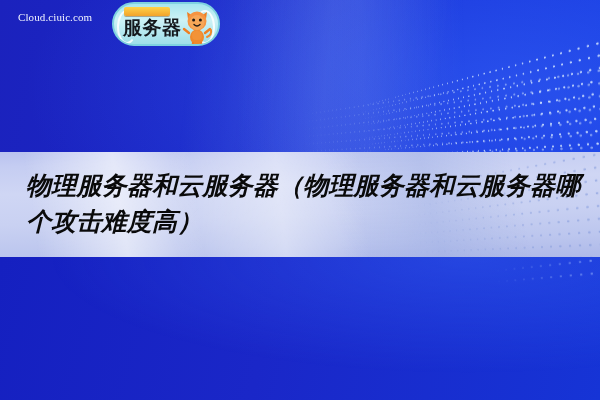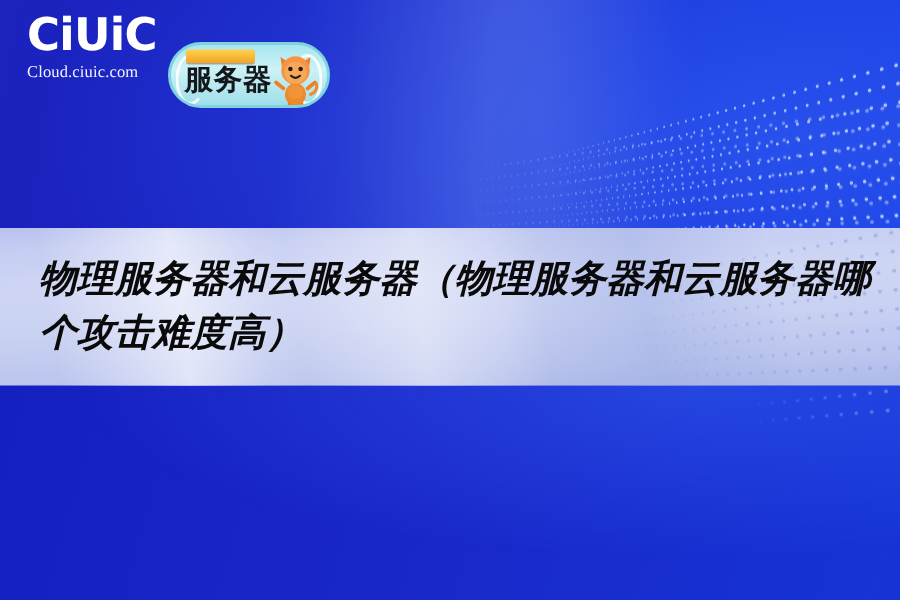--- a/index.html
+++ b/index.html
@@ -139,21 +139,21 @@
     font-size: 11px;
     line-height: 14px;
     letter-spacing: 0.1px;
     margin-top: 2px;
   }
 
   
   .badge {
     position: absolute;
     left: 112px;
-    top: 28px;
+    top: 2px;
     width: 108px;
     height: 44px;
     border-radius: 22px;
     background: linear-gradient(180deg, #a7e6ef 0%, #cdf2f6 40%, #9fdfe9 100%);
     border: 2px solid #7fd2e0;
     box-sizing: border-box;
     overflow: hidden;
   }
   .badge-swirl-l, .badge-swirl-r {
     position: absolute;
@@ -233,21 +233,20 @@
   <div class="bg-vignette"></div>
 
   <div class="dot-field">
     <div class="dot-rows"></div>
     <div class="dot-rows second"></div>
   </div>
 
   <div class="streaks"></div>
 
   <div class="logo-block">
-    <div class="logo-word">CiUiC</div>
     <div class="logo-sub">Cloud.ciuic.com</div>
   </div>
 
   <div class="badge">
     <div class="badge-swirl-l"></div>
     <div class="badge-swirl-r"></div>
     <div class="badge-ribbon"></div>
     <div class="badge-text">服务器</div>
     <svg class="mascot" viewBox="0 0 34 38">
       <ellipse cx="17" cy="30" rx="7" ry="7.5" fill="#ef8a2c"></ellipse>

